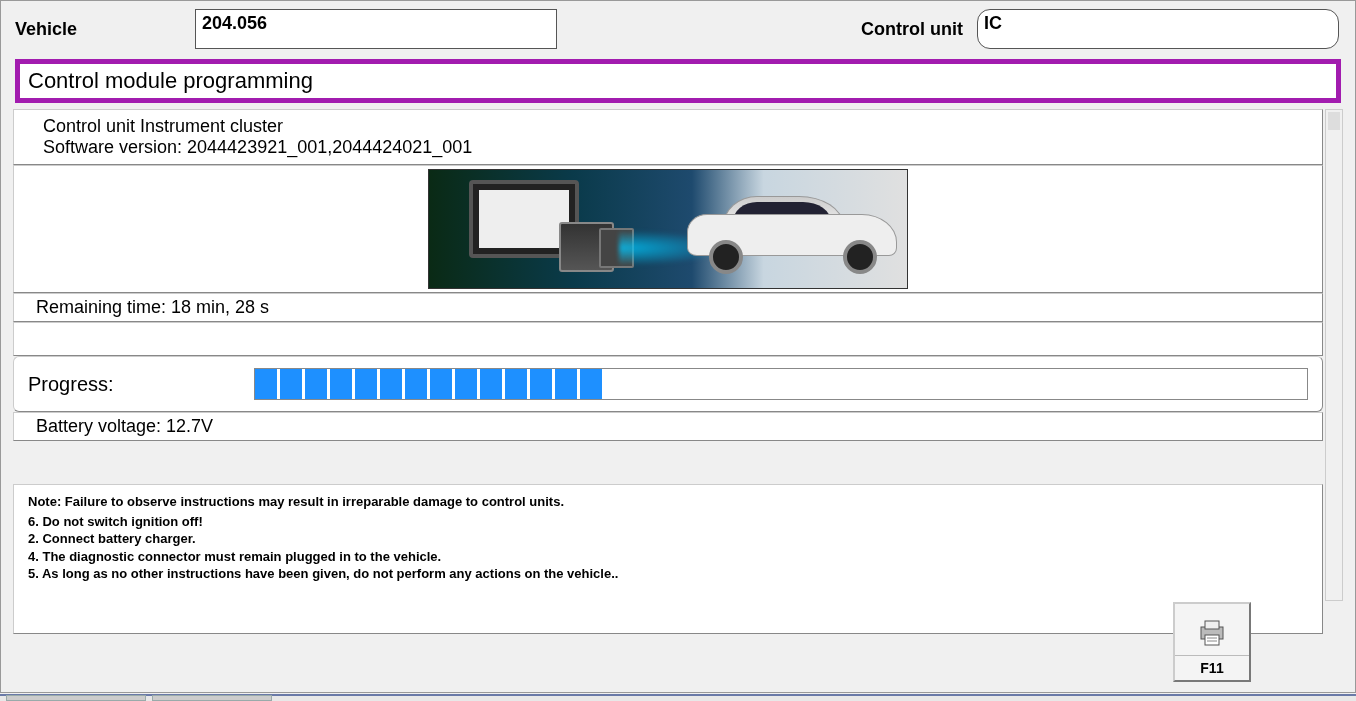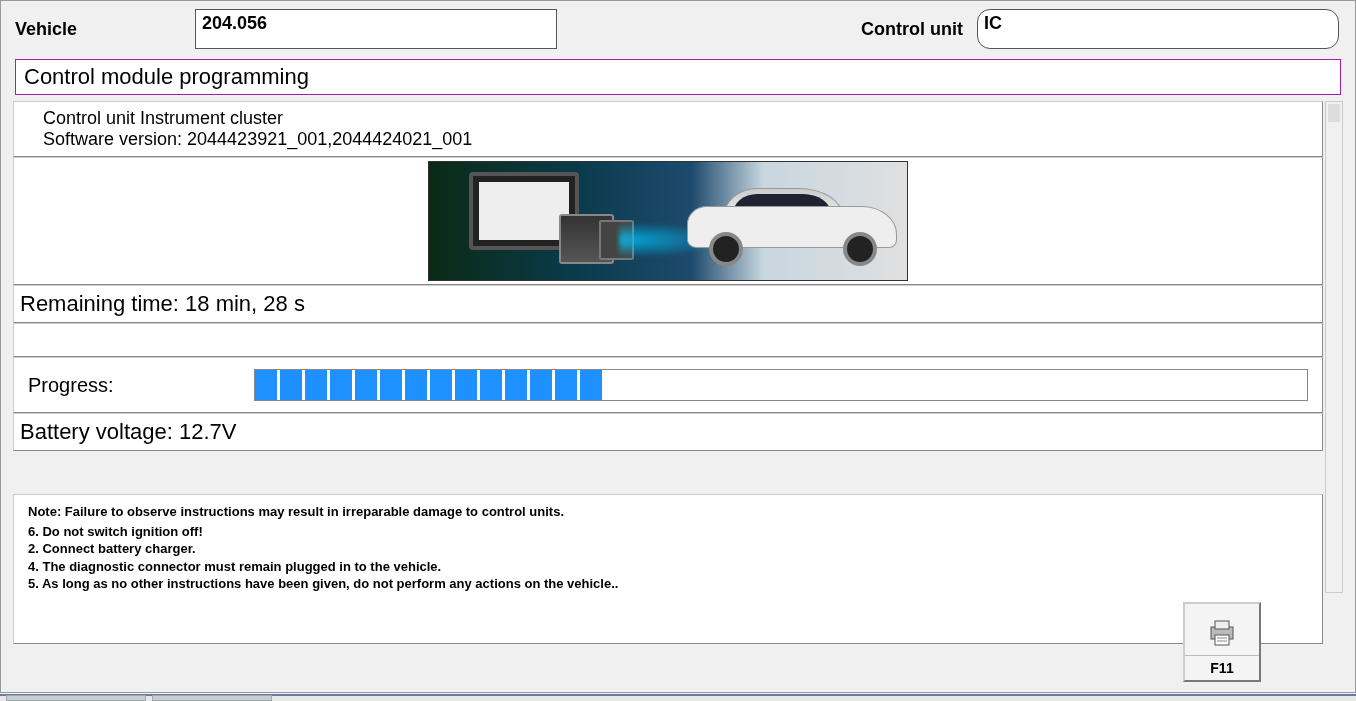--- a/index.html
+++ b/index.html
@@ -40,21 +40,21 @@
   .vehicle-field { width: 362px; }
   .spacer { flex: 1; }
   .label-control-unit {
     font-size: 18px;
     font-weight: bold;
     margin-right: 4px;
   }
   .cu-field { width: 362px; margin-right: 2px; border-radius: 13px;}
   .section-title {
     margin: 4px 14px 6px 14px;
-    border: 1px solid #a21caf;
+    border: 5px solid #a21caf;
     background: #fff;
     font-size: 22px;
     padding: 4px 8px;
   }
   .content-area {
     margin: 0 12px;
     position: relative;
     height: 492px;
   }
   .scroll-track {
@@ -130,28 +130,29 @@
     position:absolute; left:46px; top:10px; width:98px; height:20px;
     background:#223; border-radius:24px 28px 0 0/20px 20px 0 0;
   }
   .car-image .car .w1, .car-image .car .w2 {
     position:absolute; bottom:-2px; width:34px; height:34px;
     background:#222; border-radius:50%; border:4px solid #888;
   }
   .car-image .car .w1 { left:22px; }
   .car-image .car .w2 { right:20px; }
 
-  .row-panel { padding: 6px 6px; font-size: 22px; height: 38px; display:flex; align-items:center;}
+  .row-panel { padding: 6px 22px; font-size: 18px; height: 29px; display:flex; align-items:center;}
   .empty-panel { height: 34px; }
   .progress-panel {
     height: 56px;
     display:flex; align-items:center;
     padding: 0 14px;
     font-size: 20px;
     gap: 140px;
+    border-radius: 6px;
   }
   .progress-bar {
     flex: 1;
     height: 32px;
     border: 1px solid #888;
     background:#fff;
     position: relative;
   }
   .progress-seg-wrap {
     position:absolute; left:0; top:0; bottom:0;
@@ -164,21 +165,21 @@
     padding: 8px 14px 10px 14px;
     font-size: 13px;
     font-weight: bold;
     line-height: 1.35;
     height: 150px;
     margin-top: 43px;
   }
   .notes-panel .note-header { margin-bottom: 2px; }
   .footer {
     position: absolute;
-    bottom: 10px; right: 94px;
+    bottom: 10px; right: 104px;
   }
   .fkey-btn {
     width: 78px; height: 80px;
     border: 2px outset #ccc;
     background: #f4f4f4;
     display:flex; flex-direction:column; align-items:center; justify-content:space-between;
     padding:6px 0 4px 0;
     cursor:pointer;
   }
   .fkey-btn .icon-wrap { flex:1; display:flex; align-items:center; justify-content:center;}

